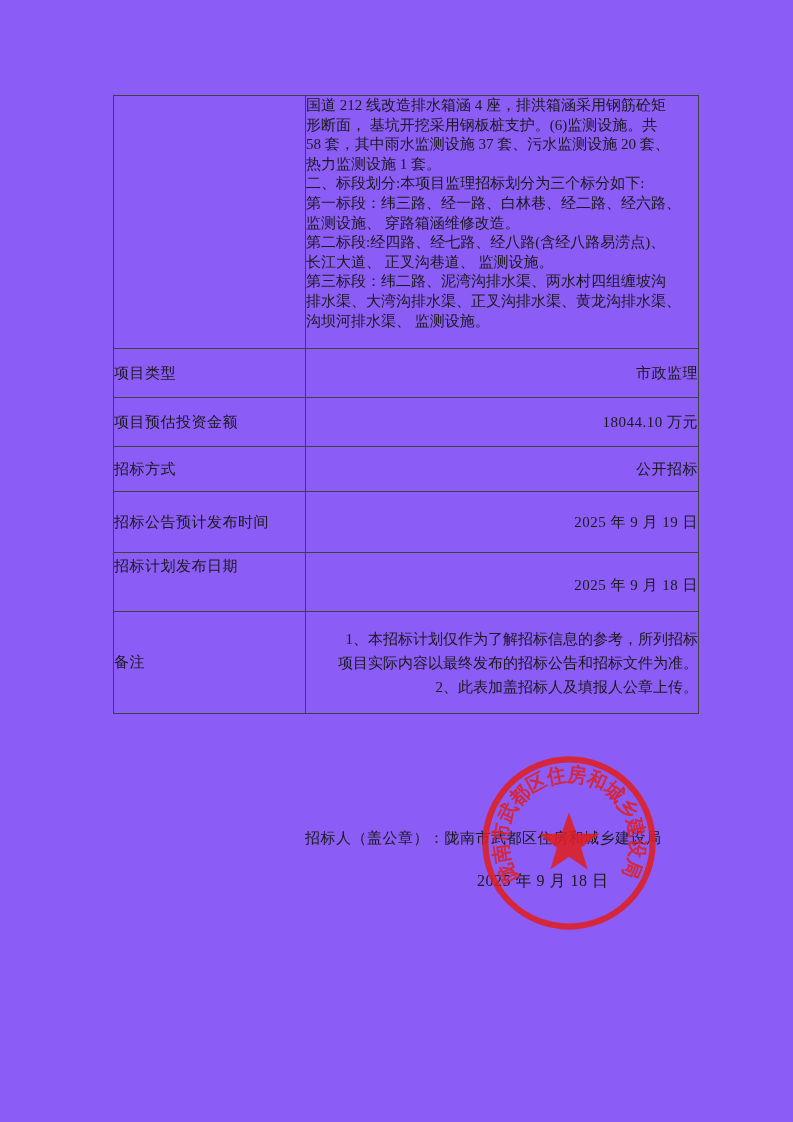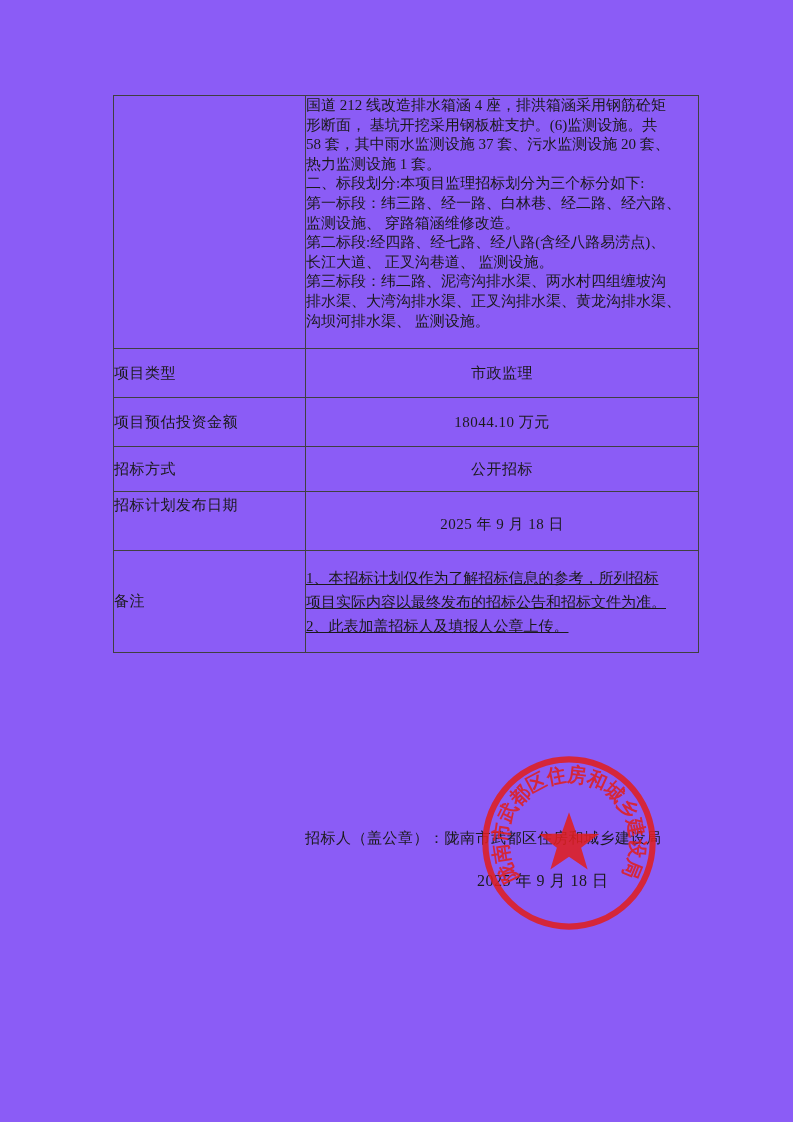--- a/index.html
+++ b/index.html
@@ -37,38 +37,37 @@
   tr.row-notice  { height: 61px; }
   tr.row-plan    { height: 59px; }
   tr.row-remarks { height: 102px; }
 
   td.label-cell {
     text-align: left;
     vertical-align: middle;
     letter-spacing: 0.5px;
   }
   td.value-cell {
-    text-align: center;
+    text-align: right;
     vertical-align: middle;
     letter-spacing: 0.5px;
   }
   td.cont-text-cell {
     vertical-align: top;
     text-align: left;
     padding: 5px 6px 0 8px;
     line-height: 19.6px;
     white-space: pre-line;
   }
   td.remarks-cell {
     vertical-align: middle;
-    text-align: left;
+    text-align: right;
     padding: 0 8px;
     line-height: 24px;
     white-space: pre-line;
-    text-decoration: underline;
   }
   tr.row-plan td.label-cell { padding-bottom: 31px; }
   tr.row-plan td.value-cell { padding-top: 6px; }
 
   .signer-line {
     position: absolute;
     left: 305px;
     top: 829px;
     font-size: 15px;
     letter-spacing: 0.5px;
@@ -126,20 +125,24 @@
         <td class="value-cell">市政监理</td>
       </tr>
       <tr class="row-invest">
         <td class="label-cell">项目预估投资金额</td>
         <td class="value-cell">18044.10 万元</td>
       </tr>
       <tr class="row-method">
         <td class="label-cell">招标方式</td>
         <td class="value-cell">公开招标</td>
       </tr>
+      <tr class="row-notice">
+        <td class="label-cell">招标公告预计发布时间</td>
+        <td class="value-cell">2025 年 9 月 19 日</td>
+      </tr>
       <tr class="row-plan">
         <td class="label-cell">招标计划发布日期</td>
         <td class="value-cell">2025 年 9 月 18 日</td>
       </tr>
       <tr class="row-remarks">
         <td class="label-cell">备注</td>
         <td class="remarks-cell">1、本招标计划仅作为了解招标信息的参考，所列招标
 项目实际内容以最终发布的招标公告和招标文件为准。
 2、此表加盖招标人及填报人公章上传。</td>
       </tr>

